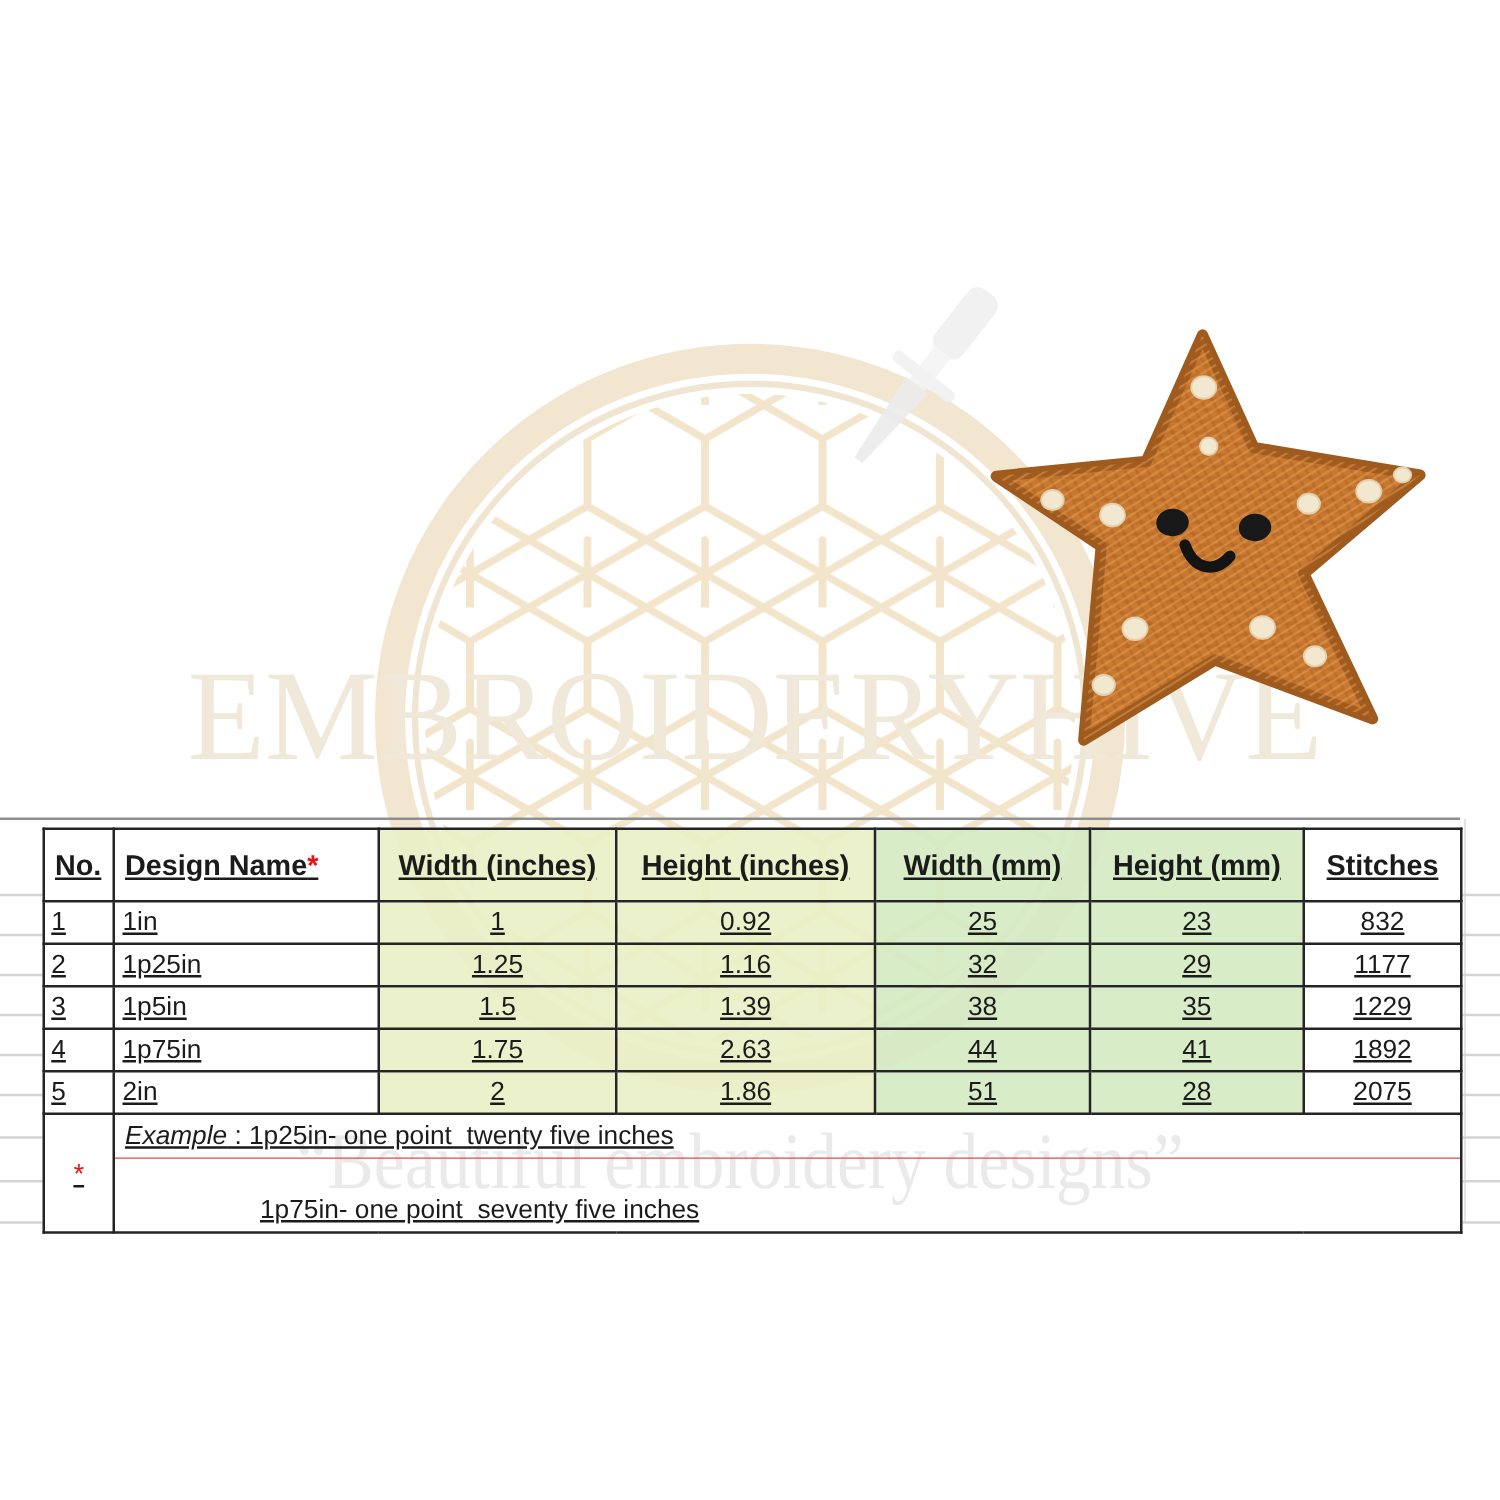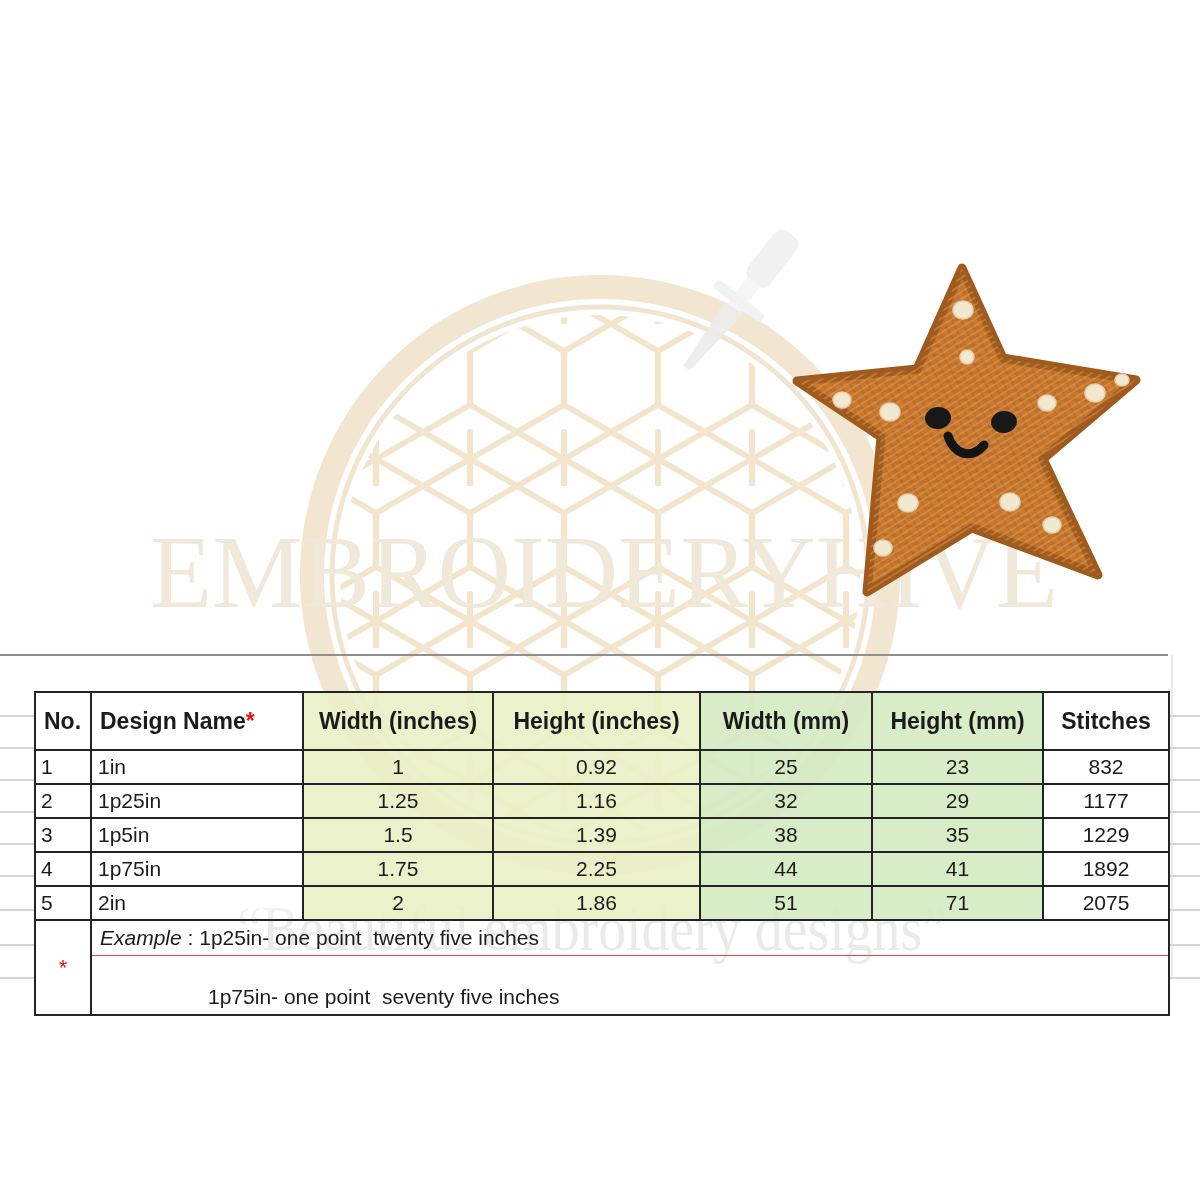--- a/index.html
+++ b/index.html
@@ -11,21 +11,21 @@
   .layer{position:absolute;left:0;top:0;width:1200px;height:1200px;}
   #watermark-layer{z-index:0;}
   #starfish-layer{z-index:1;}
   #content-layer{position:absolute;left:0;top:0;width:1200px;height:1200px;z-index:2;}
   
   #chart-title{
     position:absolute;left:34px;top:604px;
     font-size:29px;font-weight:bold;color:#8b1d1d;letter-spacing:0;
   }
   
-  #sizes-table-wrap{position:absolute;left:34px;top:691px;}
+  #sizes-table-wrap{position:absolute;left:34px;top:662px;text-decoration:underline;}
   table.sizes{
     border-collapse:collapse;table-layout:fixed;width:1134px;
     border:2px solid #242424;
   }
   table.sizes th, table.sizes td{
     border:2px solid #242424;overflow:hidden;white-space:nowrap;
   }
   th{font-size:23px;font-weight:bold;height:54px;vertical-align:middle;}
   td{font-size:21px;height:30px;vertical-align:middle;}
   .al{text-align:left;padding-left:8px;}
@@ -199,32 +199,32 @@
           <td class="c-in ac dbl">1.5</td>
           <td class="c-in ac">1.39</td>
           <td class="c-mm ac dbl">38</td>
           <td class="c-mm ac">35</td>
           <td class="c-white ac dbl">1229</td>
         </tr>
         <tr>
           <td class="c-white al no-cell">4</td>
           <td class="c-white al name-cell">1p75in</td>
           <td class="c-in ac dbl">1.75</td>
-          <td class="c-in ac">2.25</td>
+          <td class="c-in ac">2.63</td>
           <td class="c-mm ac dbl">44</td>
           <td class="c-mm ac">41</td>
           <td class="c-white ac dbl">1892</td>
         </tr>
         <tr>
           <td class="c-white al no-cell">5</td>
           <td class="c-white al name-cell">2in</td>
           <td class="c-in ac dbl">2</td>
           <td class="c-in ac">1.86</td>
           <td class="c-mm ac dbl">51</td>
-          <td class="c-mm ac">71</td>
+          <td class="c-mm ac">28</td>
           <td class="c-white ac dbl">2075</td>
         </tr>
         <tr style="height:68px;">
           <td class="ex-mark">*</td>
           <td class="ex-cell" colspan="6">
             <div class="ex-line ex-line1"><span class="italic">Example</span><span> : 1p25in- one point  twenty five inches</span></div>
             <div class="ex-line ex-line2">1p75in- one point  seventy five inches</div>
           </td>
         </tr>
       </tbody>

